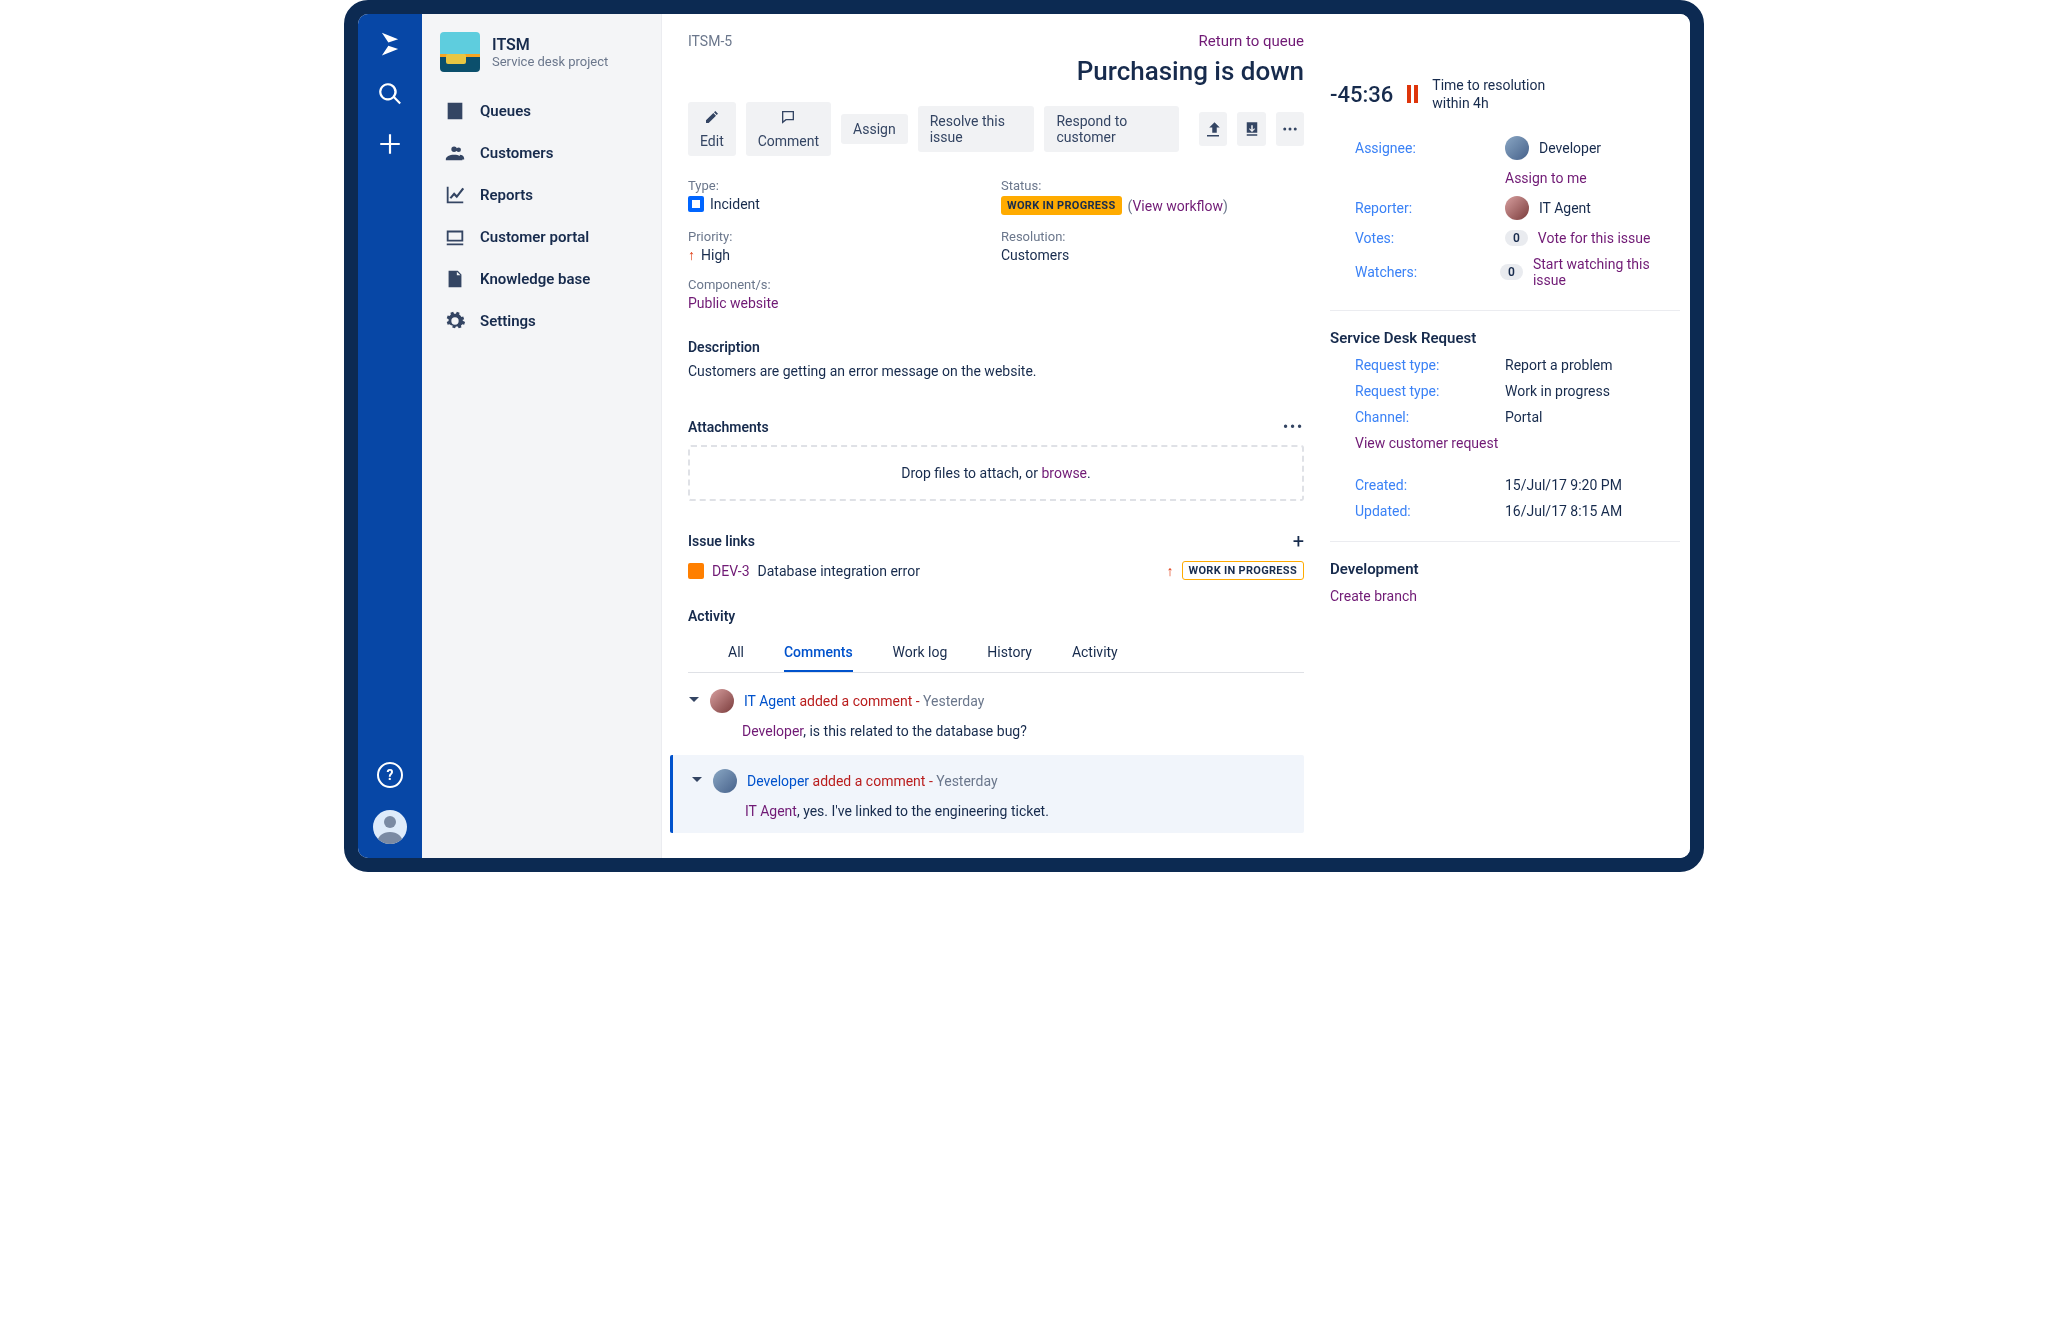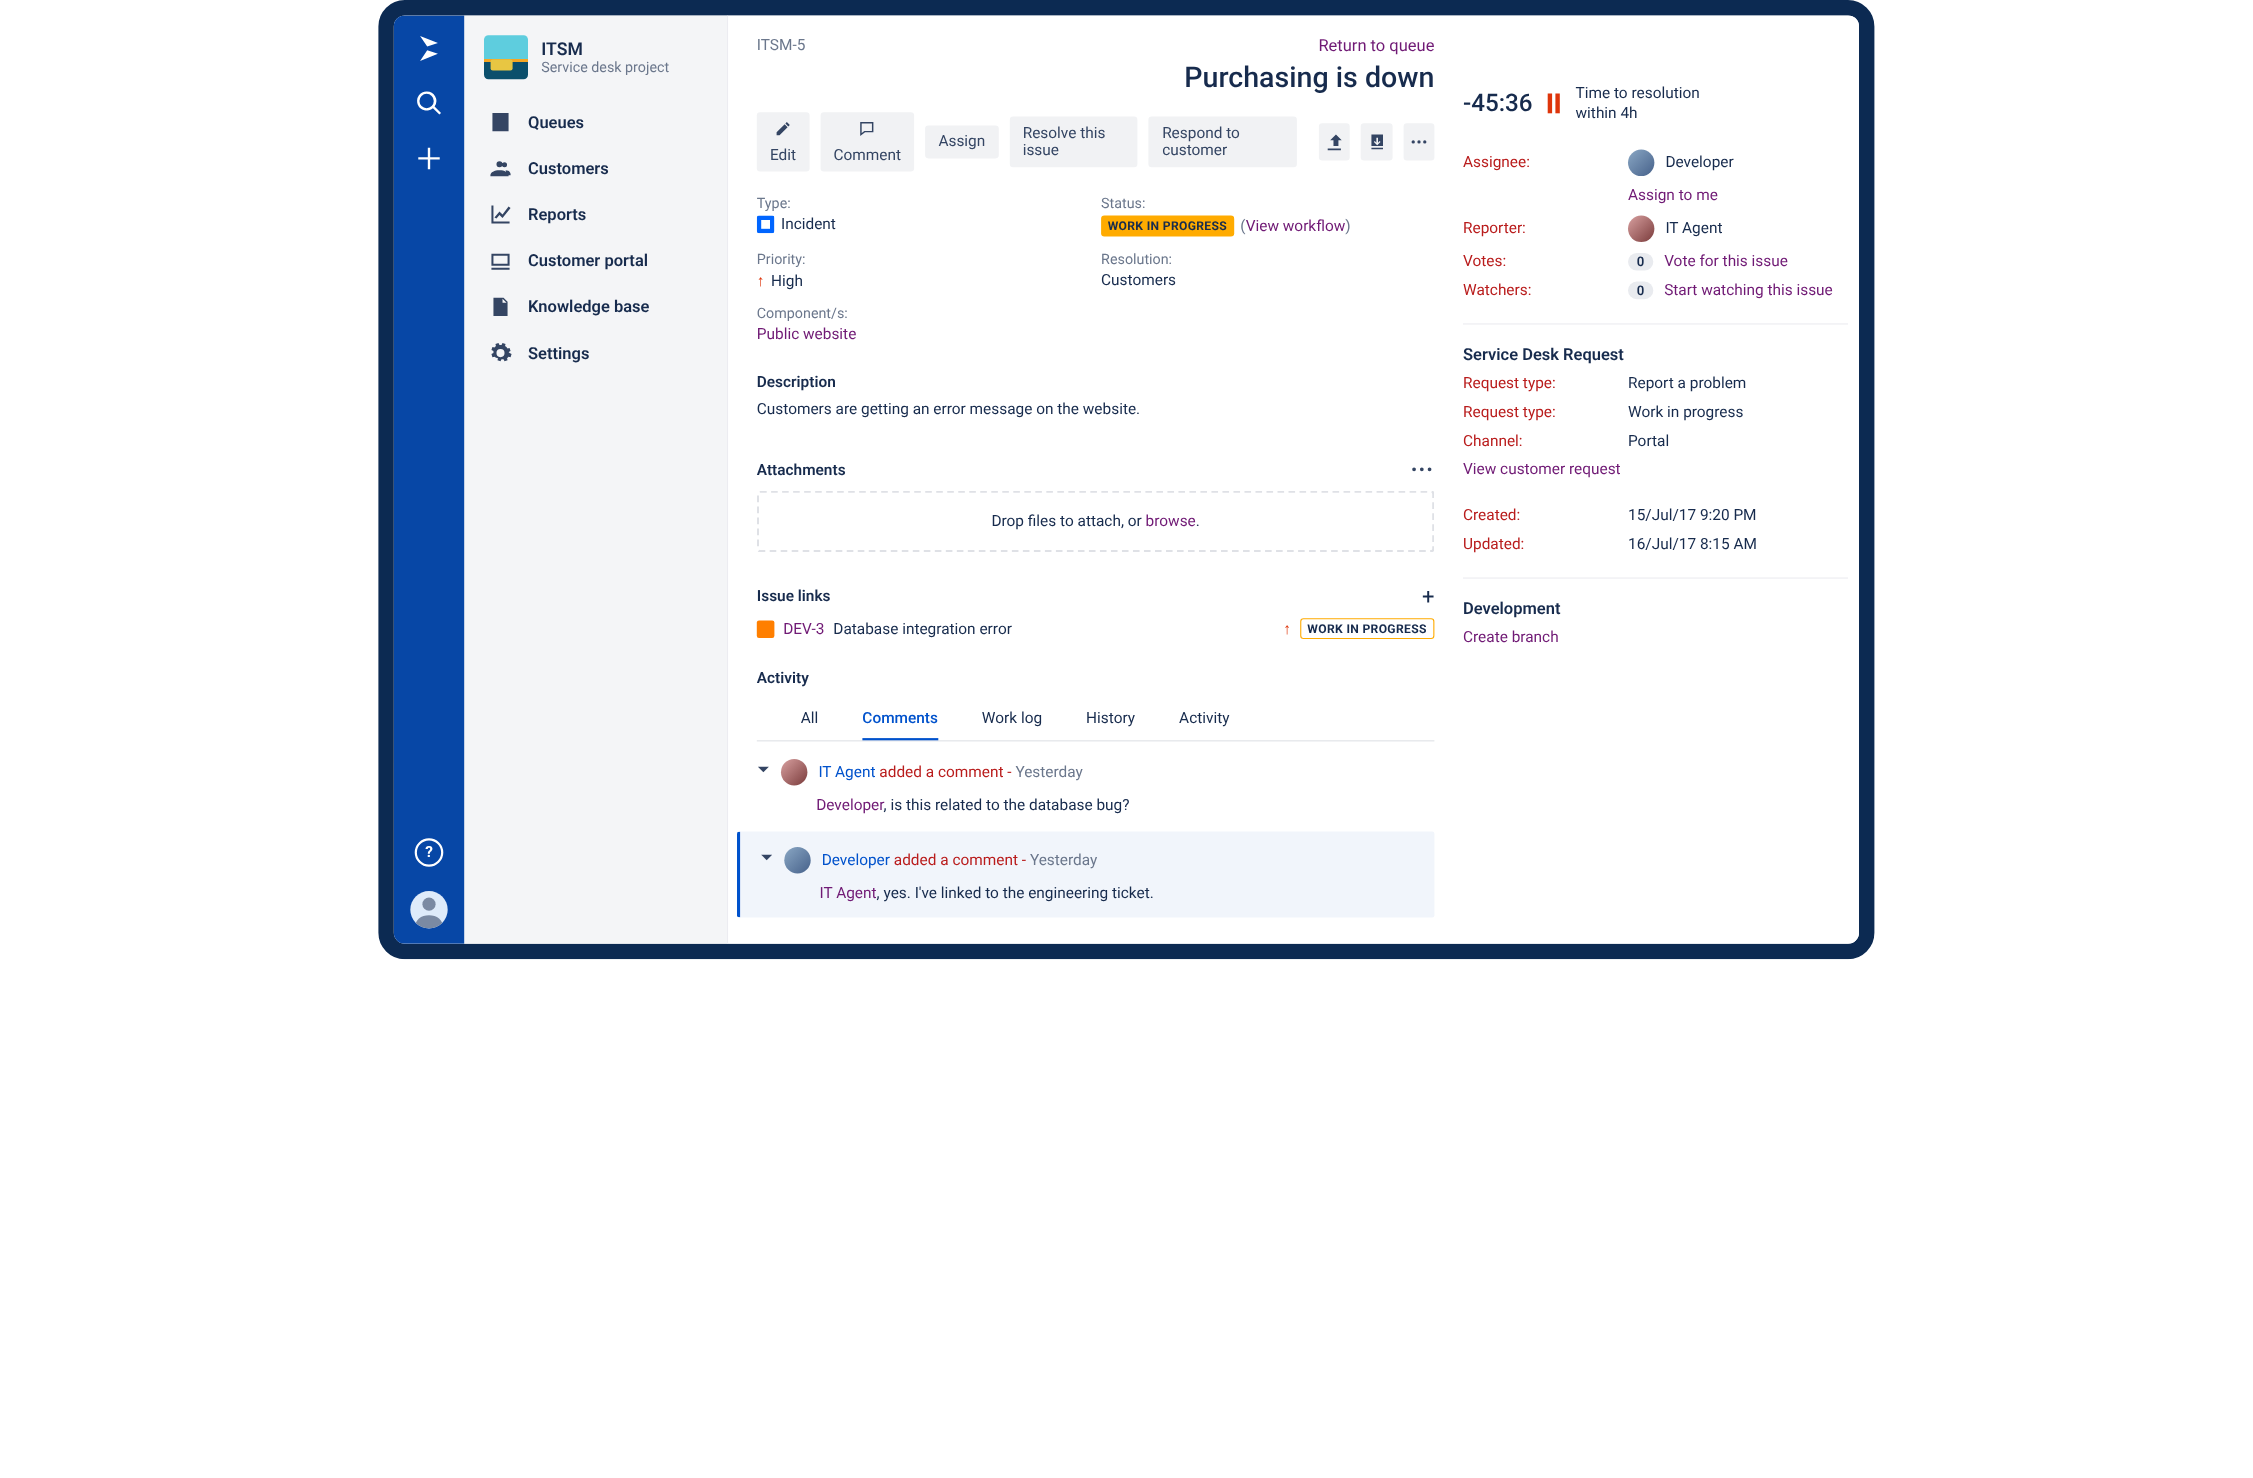--- a/index.html
+++ b/index.html
@@ -114,21 +114,21 @@
   .c-time{color:#6b778c;}
   .c-body{padding-left:54px;font-size:14px;}
   .comment.highlight{background:#f1f5fb;border-left:3px solid #0052cc;padding:14px 10px 14px 18px;margin-left:-18px;border-radius:2px;}
   
   .sla-row{display:flex;align-items:center;gap:14px;margin:10px 0 24px 0;}
   .sla-time{font-size:22px;font-weight:500;color:#172b4d;}
   .pause-icon{color:#de350b;font-weight:700;display:flex;gap:3px;}
   .pause-icon span{display:inline-block;width:4px;height:18px;background:#de350b;}
   .sla-text{font-size:14px;color:#172b4d;line-height:1.3;}
   .kv{display:flex;align-items:center;margin:10px 0;font-size:14px;}
-  .kv .k{width:150px;color:#b91c1c;}
+  .kv .k{width:150px;color:#3b82f6;margin-left:25px;}
   .kv .v{display:flex;align-items:center;gap:10px;color:#172b4d;}
   .count-badge{background:#e9ebef;color:#172b4d;border-radius:10px;padding:1px 8px;font-size:12px;font-weight:600;}
   .sec-divider{margin:22px 0 6px 0;font-weight:600;font-size:15px;border-top:1px solid #ebecf0;padding-top:18px;}
   .blue-icon{width:16px;height:16px;display:inline-block;}
   .blue-icon svg{width:16px;height:16px;fill:#0065ff;}
 </style>
 </head>
 <body>
 
 <div class="frame">

